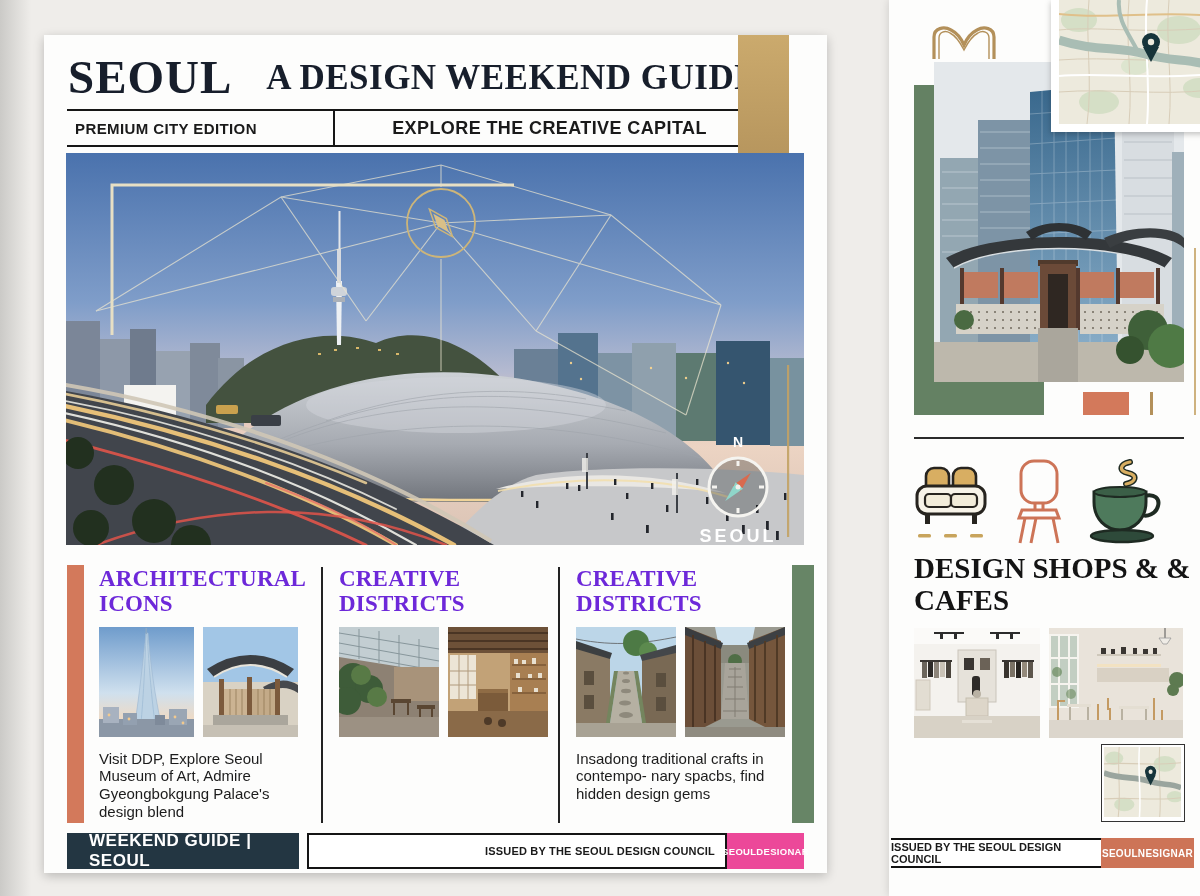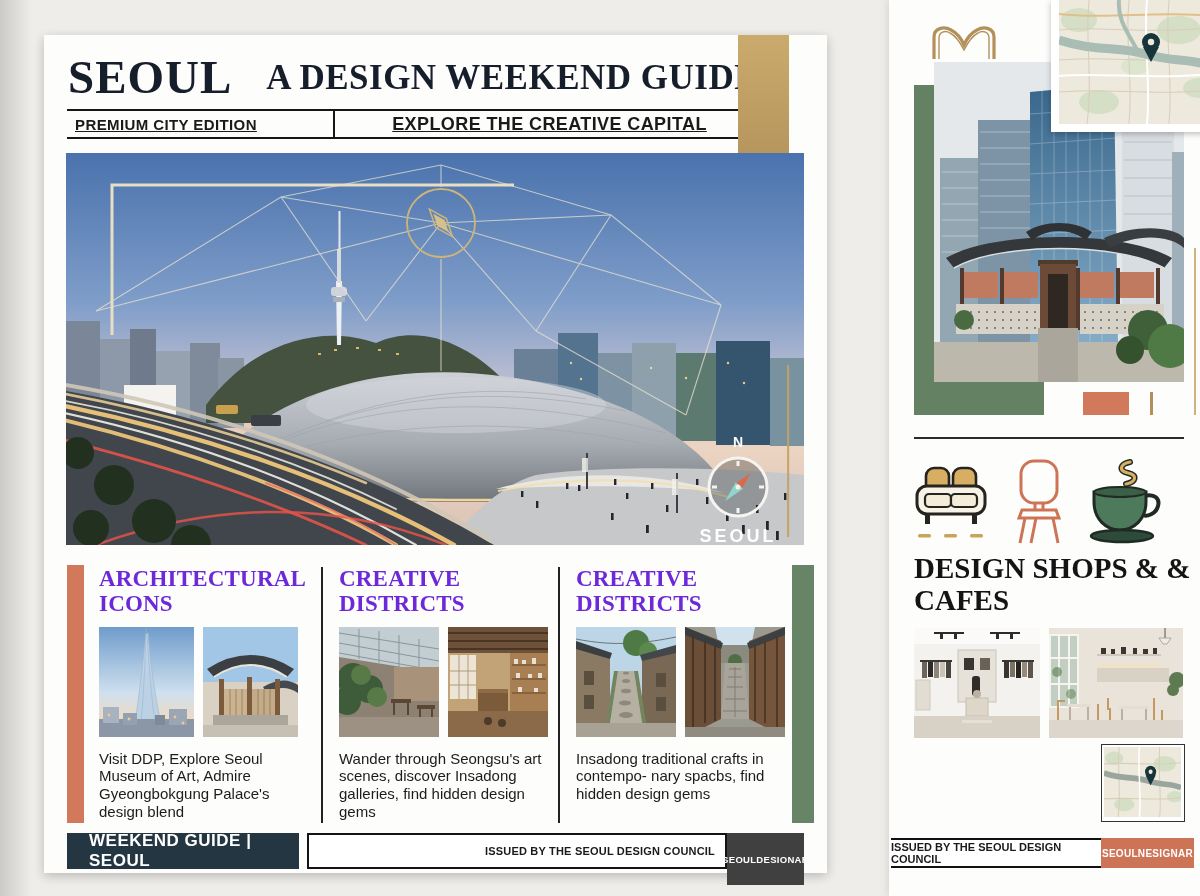--- a/index.html
+++ b/index.html
@@ -9,22 +9,22 @@
   .abs{position:absolute;}
   
   #main-card{left:44px;top:35px;width:783px;height:838px;background:#fdfdfc;
     box-shadow:0 3px 10px rgba(0,0,0,.22);}
   .masthead-row{left:24px;top:12px;right:98px;height:60px;display:flex;align-items:center;}
   .mast-city{font-family:"Liberation Serif",serif;font-weight:700;font-size:47px;
     color:#171e2b;letter-spacing:1px;line-height:1;}
   .mast-div{width:2.5px;height:52px;background:#171e2b;margin:0 16px 0 18px;}
   .mast-title{font-family:"Liberation Serif",serif;font-weight:700;font-size:35px;
     color:#171e2b;letter-spacing:.5px;line-height:1;white-space:nowrap;}
-  .subrow{left:23px;top:74px;width:672px;height:30px;display:flex;
-    border-top:2px solid #161616;border-bottom:2px solid #161616;box-sizing:border-box;text-decoration:underline;}
+  .subrow{left:23px;top:74px;width:672px;height:38px;display:flex;
+    border-top:2px solid #161616;border-bottom:2px solid #161616;box-sizing:border-box;}
   .subrow .cell-l{width:268px;border-right:2px solid #161616;display:flex;align-items:center;
     padding-left:8px;box-sizing:border-box;font-size:15px;font-weight:700;letter-spacing:.4px;}
   .subrow .cell-r{flex:1;display:flex;align-items:center;justify-content:center;
     font-size:18px;font-weight:700;letter-spacing:.4px;margin-left:25px;}
   .ribbon{left:694px;top:0;width:51px;height:150px;
     background:linear-gradient(180deg,#cbaa6d,#b2915a);
     clip-path:polygon(0 0,100% 0,100% 100%,50% 86%,0 100%);}
   .hero{left:22px;top:118px;width:738px;height:392px;background:#20293a;}
   
   .accent-left{left:23px;top:530px;width:17px;height:258px;background:#d3795b;}
@@ -36,21 +36,21 @@
   .thumbs{display:flex;gap:9px;margin-top:10px;}
   .thumb{background:#ccc;overflow:hidden;flex:none;}
   .col-body{margin-top:13px;font-size:15px;line-height:1.18;font-weight:500;color:#1c1c1c;}
   
   .banner{left:23px;top:798px;width:232px;height:36px;background:#233642;color:#fff;
     display:flex;align-items:center;padding-left:22px;box-sizing:border-box;
     font-size:17px;font-weight:700;letter-spacing:.5px;}
   .issued-box{left:263px;top:798px;width:420px;height:36px;border:2px solid #141414;
     box-sizing:border-box;background:#fff;display:flex;align-items:center;
     justify-content:flex-end;padding-right:10px;font-size:11px;font-weight:700;letter-spacing:.2px;}
-  .badge-green{left:683px;top:798px;width:77px;height:52px;background:#404040;color:#fff;
+  .badge-green{left:683px;top:798px;width:77px;height:36px;background:#ec4899;color:#fff;
     display:flex;align-items:center;justify-content:center;font-size:9.5px;font-weight:700;
     letter-spacing:.3px;}
   
   #side-card{left:878px;top:0;width:322px;height:896px;background:#fdfdfc;
     box-shadow:0 0 9px rgba(0,0,0,.15);margin-left:11px;}
   .green-rect{left:25px;top:85px;width:130px;height:330px;background:#648163;}
   .side-photo{left:45px;top:62px;width:250px;height:320px;background:#dfe3e6;overflow:hidden;}
   .terra-rect{left:194px;top:392px;width:46px;height:23px;background:#d3795b;}
   .gold-tick{left:261px;top:392px;width:3px;height:23px;background:#b3905a;}
   .gold-vline{left:305px;top:248px;width:2px;height:167px;background:#c5a468;opacity:.85;}
@@ -375,21 +375,20 @@
                 <rect x="86" y="61" width="4" height="4"></rect>
               </g>
             <rect x="30" y="64" width="30" height="20" fill="#7b5b3a"></rect>
               <rect x="30" y="62" width="30" height="4" fill="#8f6c45"></rect>
             <rect x="0" y="84" width="100" height="26" fill="#8a6a48"></rect>
             <circle cx="40" cy="94" r="4" fill="#4e3a28"></circle>
               <circle cx="54" cy="96" r="4" fill="#4e3a28"></circle>
           </svg>
         </div>
       </div>
-      <div class="col-body">Wander through Seongsu's art scenes, discover Insadong galleries, find hidden design gems</div>
     </div>
 
     <div class="col abs" style="left:532px;width:212px;">
       <div class="col-heading">CREATIVE DISTRICTS</div>
       <div class="thumbs">
         <div class="thumb" style="width:100px;height:110px;">
           <svg width="100" height="110" viewBox="0 0 100 110" preserveAspectRatio="none">
             <rect width="100" height="110" fill="#bcd6e8"></rect>
             <path d="M0,12 C40,20 70,16 100,10" stroke="#5a5a5a" stroke-width=".8" fill="none"></path>
             <circle cx="60" cy="16" r="13" fill="#4d7a45"></circle>

